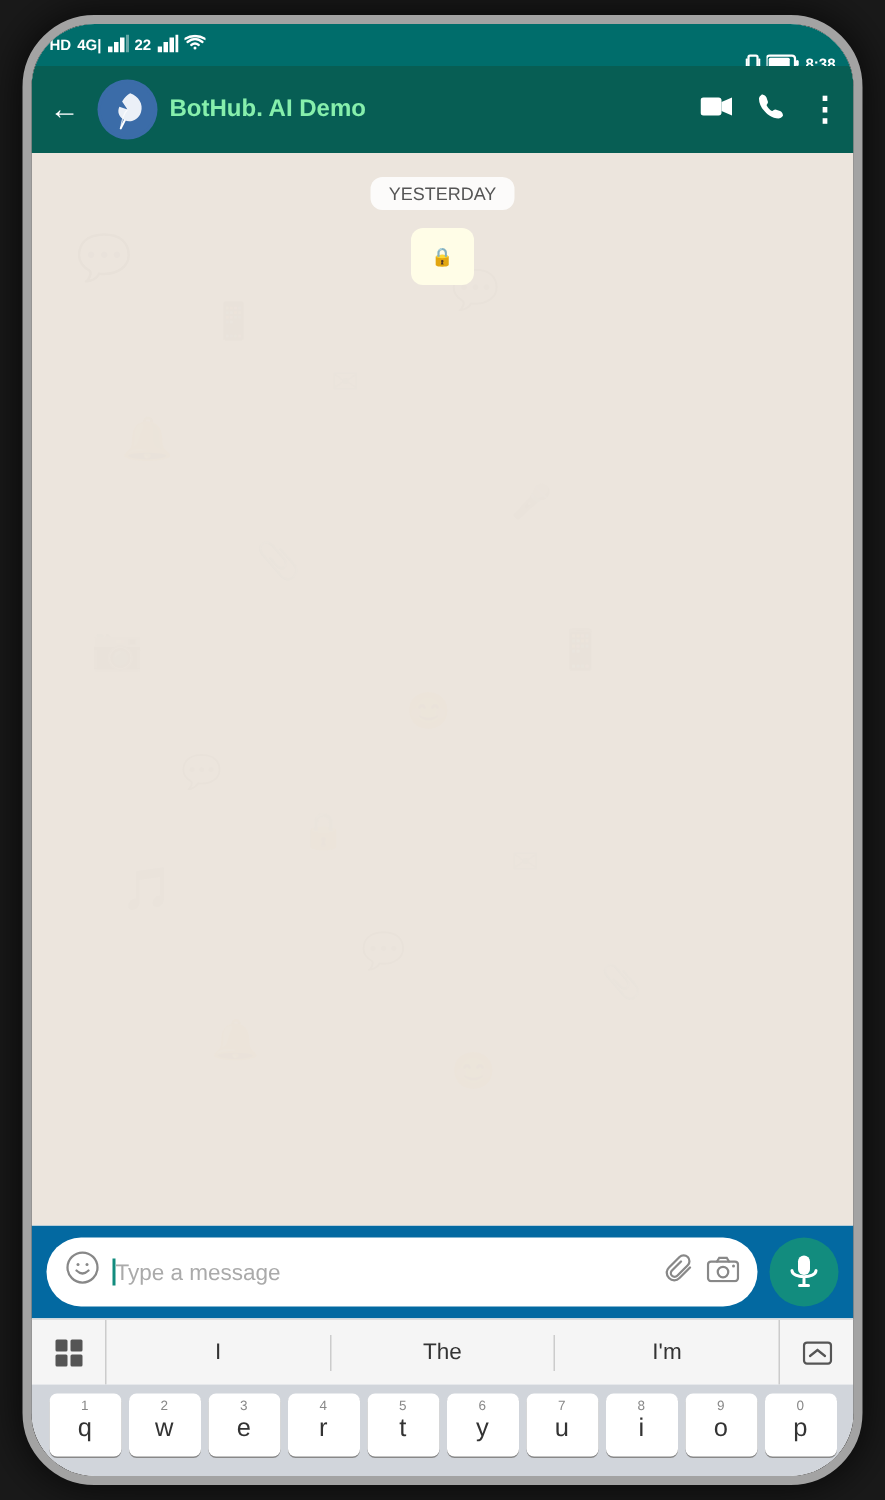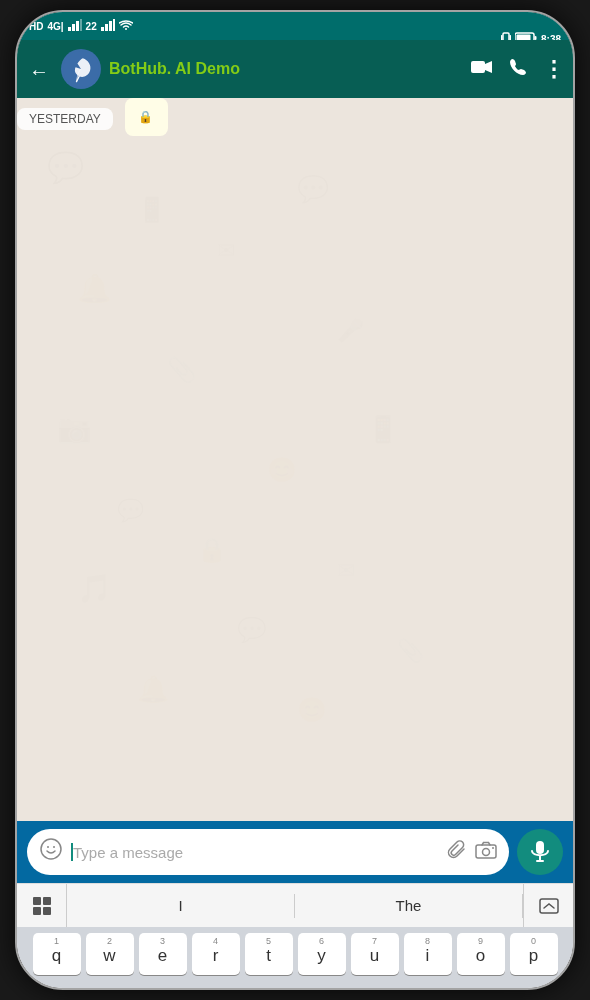--- a/index.html
+++ b/index.html
@@ -13,21 +13,21 @@
       align-items: center;
       font-family: 'Segoe UI', Arial, sans-serif;
       overflow: hidden;
     }
 
     .phone-frame {
       width: 560px;
       height: 980px;
       background: #111;
       border-radius: 48px;
-      border: 2px solid #a3a3a3;
+      border: 6px solid #a3a3a3;
       position: relative;
       overflow: hidden;
       box-shadow: inset 0 0 0 2px #555, 0 0 30px rgba(0,0,0,0.8);
     }
 
     .phone-screen {
       position: absolute;
       top: 0;
       left: 0;
       right: 0;
@@ -99,21 +99,21 @@
     .avatar svg {
       width: 36px;
       height: 36px;
     }
 
     .header-info {
       flex: 1;
     }
 
     .header-name {
-      color: #84cc16;
+      color: #86efac;
       font-size: 16px;
       font-weight: 600;
     }
 
     .header-actions {
       display: flex;
       align-items: center;
       gap: 16px;
       color: white;
     }
@@ -135,22 +135,23 @@
     .chat-icons-bg {
       position: absolute;
       inset: 0;
       opacity: 0.06;
       pointer-events: none;
     }
 
     .chat-content {
       position: relative;
       z-index: 1;
-      display: flex;
-      flex-direction: row;
+      padding: 12px;
+      display: flex;
+      flex-direction: column;
       align-items: center;
       gap: 12px;
     }
 
     .date-label {
       background: rgba(255,255,255,0.85);
       border-radius: 8px;
       padding: 4px 12px;
       font-size: 12px;
       color: #555;
@@ -507,20 +508,21 @@
           <rect x="1" y="1" width="8" height="8" rx="1"></rect>
           <rect x="11" y="1" width="8" height="8" rx="1"></rect>
           <rect x="1" y="11" width="8" height="8" rx="1"></rect>
           <rect x="11" y="11" width="8" height="8" rx="1"></rect>
         </svg>
       </div>
       <div class="suggestion-item">I</div>
       <div class="suggestion-divider"></div>
       <div class="suggestion-item">The</div>
       <div class="suggestion-divider"></div>
+      <div class="suggestion-item">I'm</div>
       <div class="suggestion-collapse">
         <svg width="20" height="16" viewBox="0 0 20 16" fill="#555">
           <rect x="1" y="1" width="18" height="14" rx="2" stroke="#555" stroke-width="1.5" fill="none"></rect>
           <path d="M5 10 L10 6 L15 10" stroke="#555" stroke-width="1.5" fill="none" stroke-linecap="round"></path>
         </svg>
       </div>
     </div>
 
     <div class="keyboard-area">
       <div class="keyboard-row">

